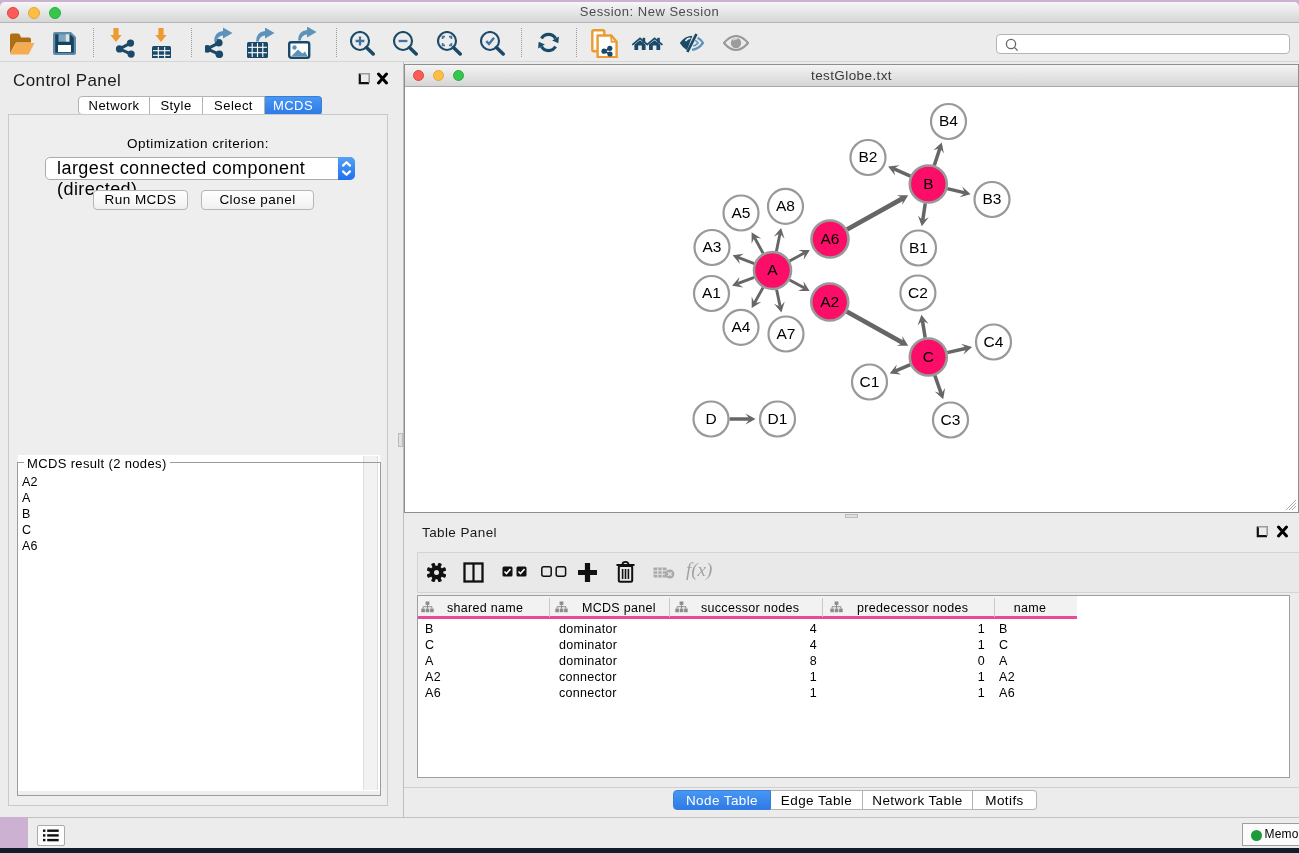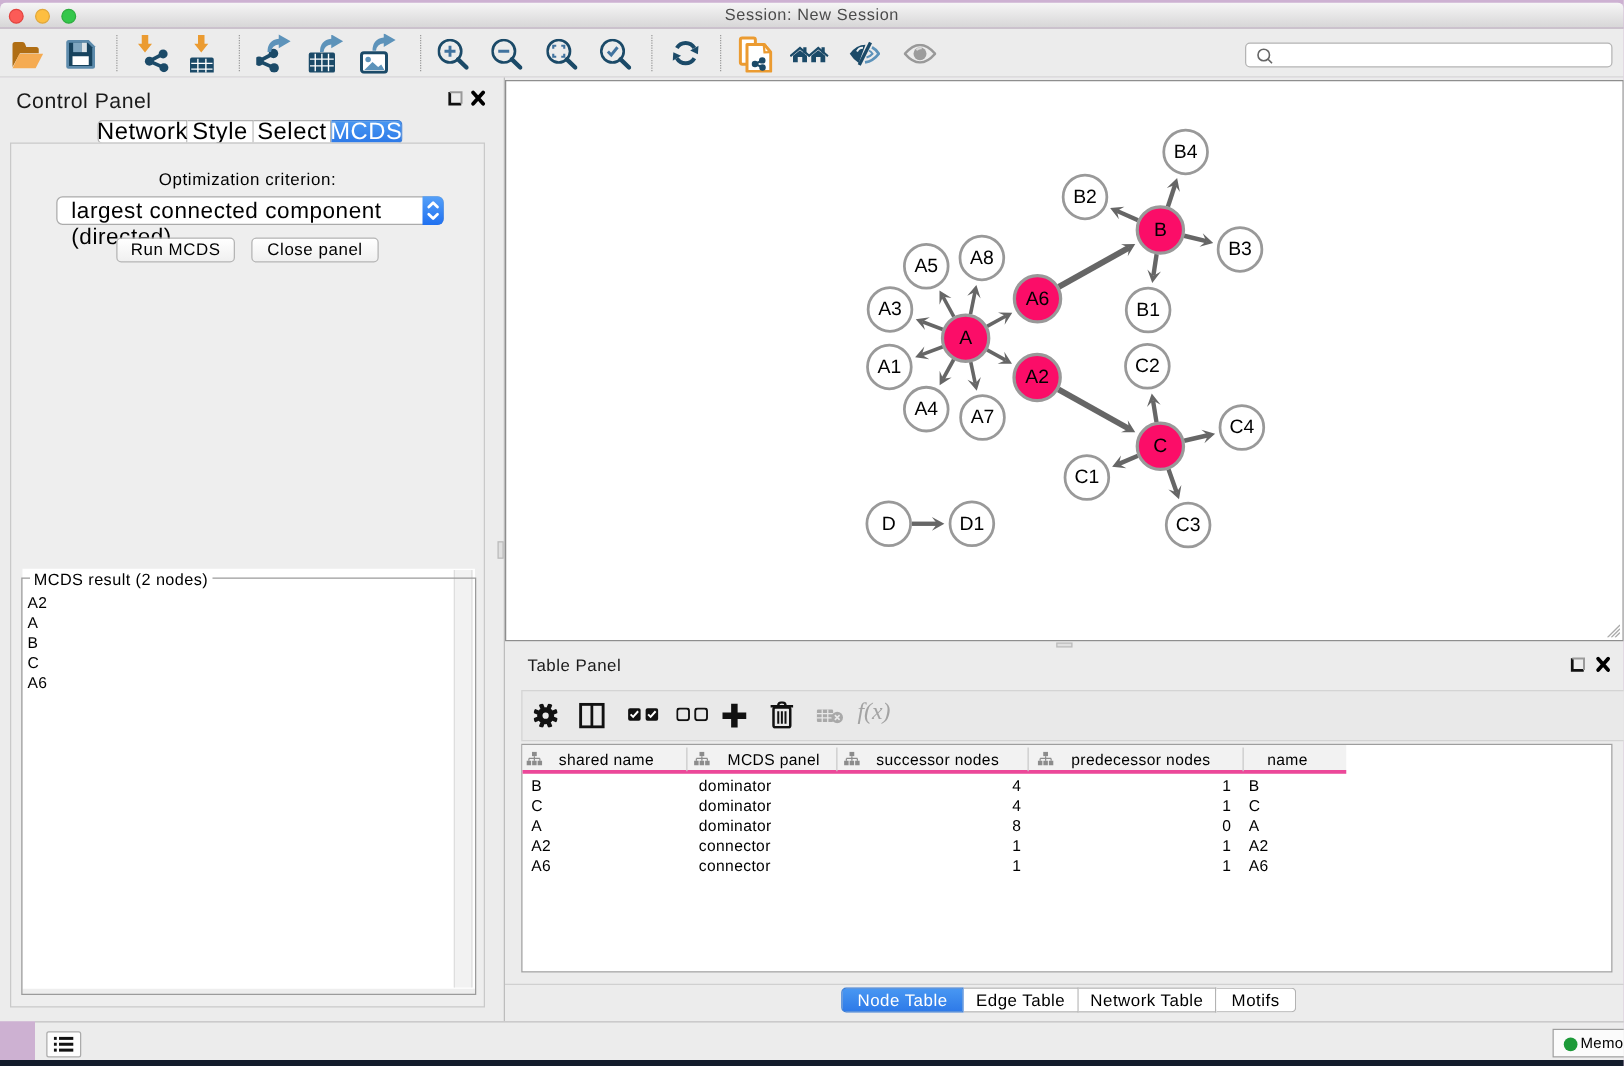--- a/index.html
+++ b/index.html
@@ -32,38 +32,38 @@
 #searchbox {
   position:absolute; left:996px; top:11px; width:294px; height:20px;
   background:#fff; border:1px solid #b4b4b4; border-radius:4px;
 }
 
 
 #mainbg { left:0; top:62px; width:1299px; height:755px; background:#ececec; }
 
 
 #cp-title { left:13px; top:71px; font-size:17px; letter-spacing:0.4px; color:#1a1a1a; }
-#cp-tabs { left:78px; top:96px; height:19px; display:flex; font-size:19px; letter-spacing:0.45px; }
+#cp-tabs { left:78px; top:96px; height:19px; display:flex; font-size:13px; letter-spacing:0.45px; }
 .cptab { border:1px solid #b3b3b3; border-left:none; background:#fff; color:#000;
   display:flex; align-items:center; justify-content:center; height:19px; }
 .cptab:first-child { border-left:1px solid #b3b3b3; border-radius:4px 0 0 4px; }
 .cptab.last { border-radius:0 4px 4px 0; }
 .cptab.sel { background:linear-gradient(#4897f2,#2e7ae8); color:#fff; border-color:#3a7dd6; }
 #cp-inner { left:8px; top:114px; width:380px; height:692px; background:#eeeeee; border:1px solid #c9c9c9; }
 #opt-label { left:9px; top:136px; width:378px; text-align:center; font-size:13.5px; letter-spacing:0.5px; color:#000; }
 #cp-select { left:45px; top:157px; width:310px; height:23px; background:#fff;
   border:1px solid #ababab; border-radius:5px; font-size:18px; letter-spacing:0.45px; color:#000;
   line-height:21px; padding-left:11px; }
 #cp-stepper { left:338px; top:157px; width:17px; height:23px;
   background:linear-gradient(#55a0f8,#1f70f0); border-radius:0 5px 5px 0; }
 .cpbtn { position:absolute; height:20px; background:linear-gradient(#ffffff,#f0f0f0);
   border:1px solid #b5b5b5; border-radius:4px; font-size:13.5px; letter-spacing:0.45px; color:#000;
   text-align:center; line-height:18px; }
 #btn-run { left:93px; top:190px; width:95px; }
-#btn-close { left:201px; top:190px; width:102px; }
+#btn-close { left:201px; top:190px; width:113px; }
 #mcds-white { left:18px; top:455px; width:362px; height:336px; background:#fff; }
 #mcds-border { left:17px; top:462px; width:364px; height:334px; border:1px solid #9b9b9b; }
 #mcds-legend { left:24px; top:456px; background:#fff; padding:0 3px; font-size:13px; letter-spacing:0.35px; color:#000; }
 #mcds-scroll { left:363px; top:456px; width:15px; height:334px; background:#f2f2f2;
   border-left:1px solid #dedede; border-right:1px solid #dedede; }
 #mcds-list { left:22px; top:474px; font-size:12.5px; letter-spacing:0.2px; color:#000; line-height:16.1px; }
 
 
 #grip-v { left:398px; top:433px; width:5px; height:14px; background:#e0e0e0; border:1px solid #bbb; }
 #divline-v { left:403px; top:62px; width:1px; height:755px; background:#bdbdbd; }
@@ -282,20 +282,26 @@
 <div class="cpbtn abs" id="btn-run">Run MCDS</div>
 <div class="cpbtn abs" id="btn-close">Close panel</div>
 <div id="mcds-white" class="abs"></div>
 <div id="mcds-scroll" class="abs"></div>
 <div id="mcds-border" class="abs"></div>
 <div id="mcds-legend" class="abs">MCDS result (2 nodes)</div>
 <div id="mcds-list" class="abs">A2<br>A<br>B<br>C<br>A6</div>
 <div id="grip-v" class="abs"></div>
 
 <div id="netwin" class="abs">
+  <div id="net-titlebar" class="abs">
+    <div class="ntl" id="ntl-r"></div>
+      <div class="ntl" id="ntl-y"></div>
+      <div class="ntl" id="ntl-g"></div>
+    <div class="wtitle">testGlobe.txt</div>
+  </div>
   <svg id="graph" style="position:absolute;left:0;top:22px" width="893" height="425" viewBox="404 86 893 425">
 <line x1="753.3" y1="276.4" x2="736.5" y2="282.7" stroke="#666666" stroke-width="2.9"></line>
 <path d="M731.1 284.7 L738.5 276.1 L736.5 282.7 L742.4 286.4 Z" fill="#666666"></path>
 <line x1="753.3" y1="262.6" x2="737.0" y2="256.4" stroke="#666666" stroke-width="2.9"></line>
 <path d="M731.6 254.3 L742.9 252.7 L737.0 256.4 L739.0 263.0 Z" fill="#666666"></path>
 <line x1="762.0" y1="286.6" x2="753.5" y2="302.0" stroke="#666666" stroke-width="2.9"></line>
 <path d="M750.7 307.1 L750.7 295.6 L753.5 302.0 L760.3 301.0 Z" fill="#666666"></path>
 <line x1="762.1" y1="252.4" x2="753.4" y2="236.4" stroke="#666666" stroke-width="2.9"></line>
 <path d="M750.6 231.3 L760.2 237.4 L753.4 236.4 L750.6 242.7 Z" fill="#666666"></path>
 <line x1="775.6" y1="288.6" x2="779.2" y2="305.8" stroke="#666666" stroke-width="2.9"></line>

